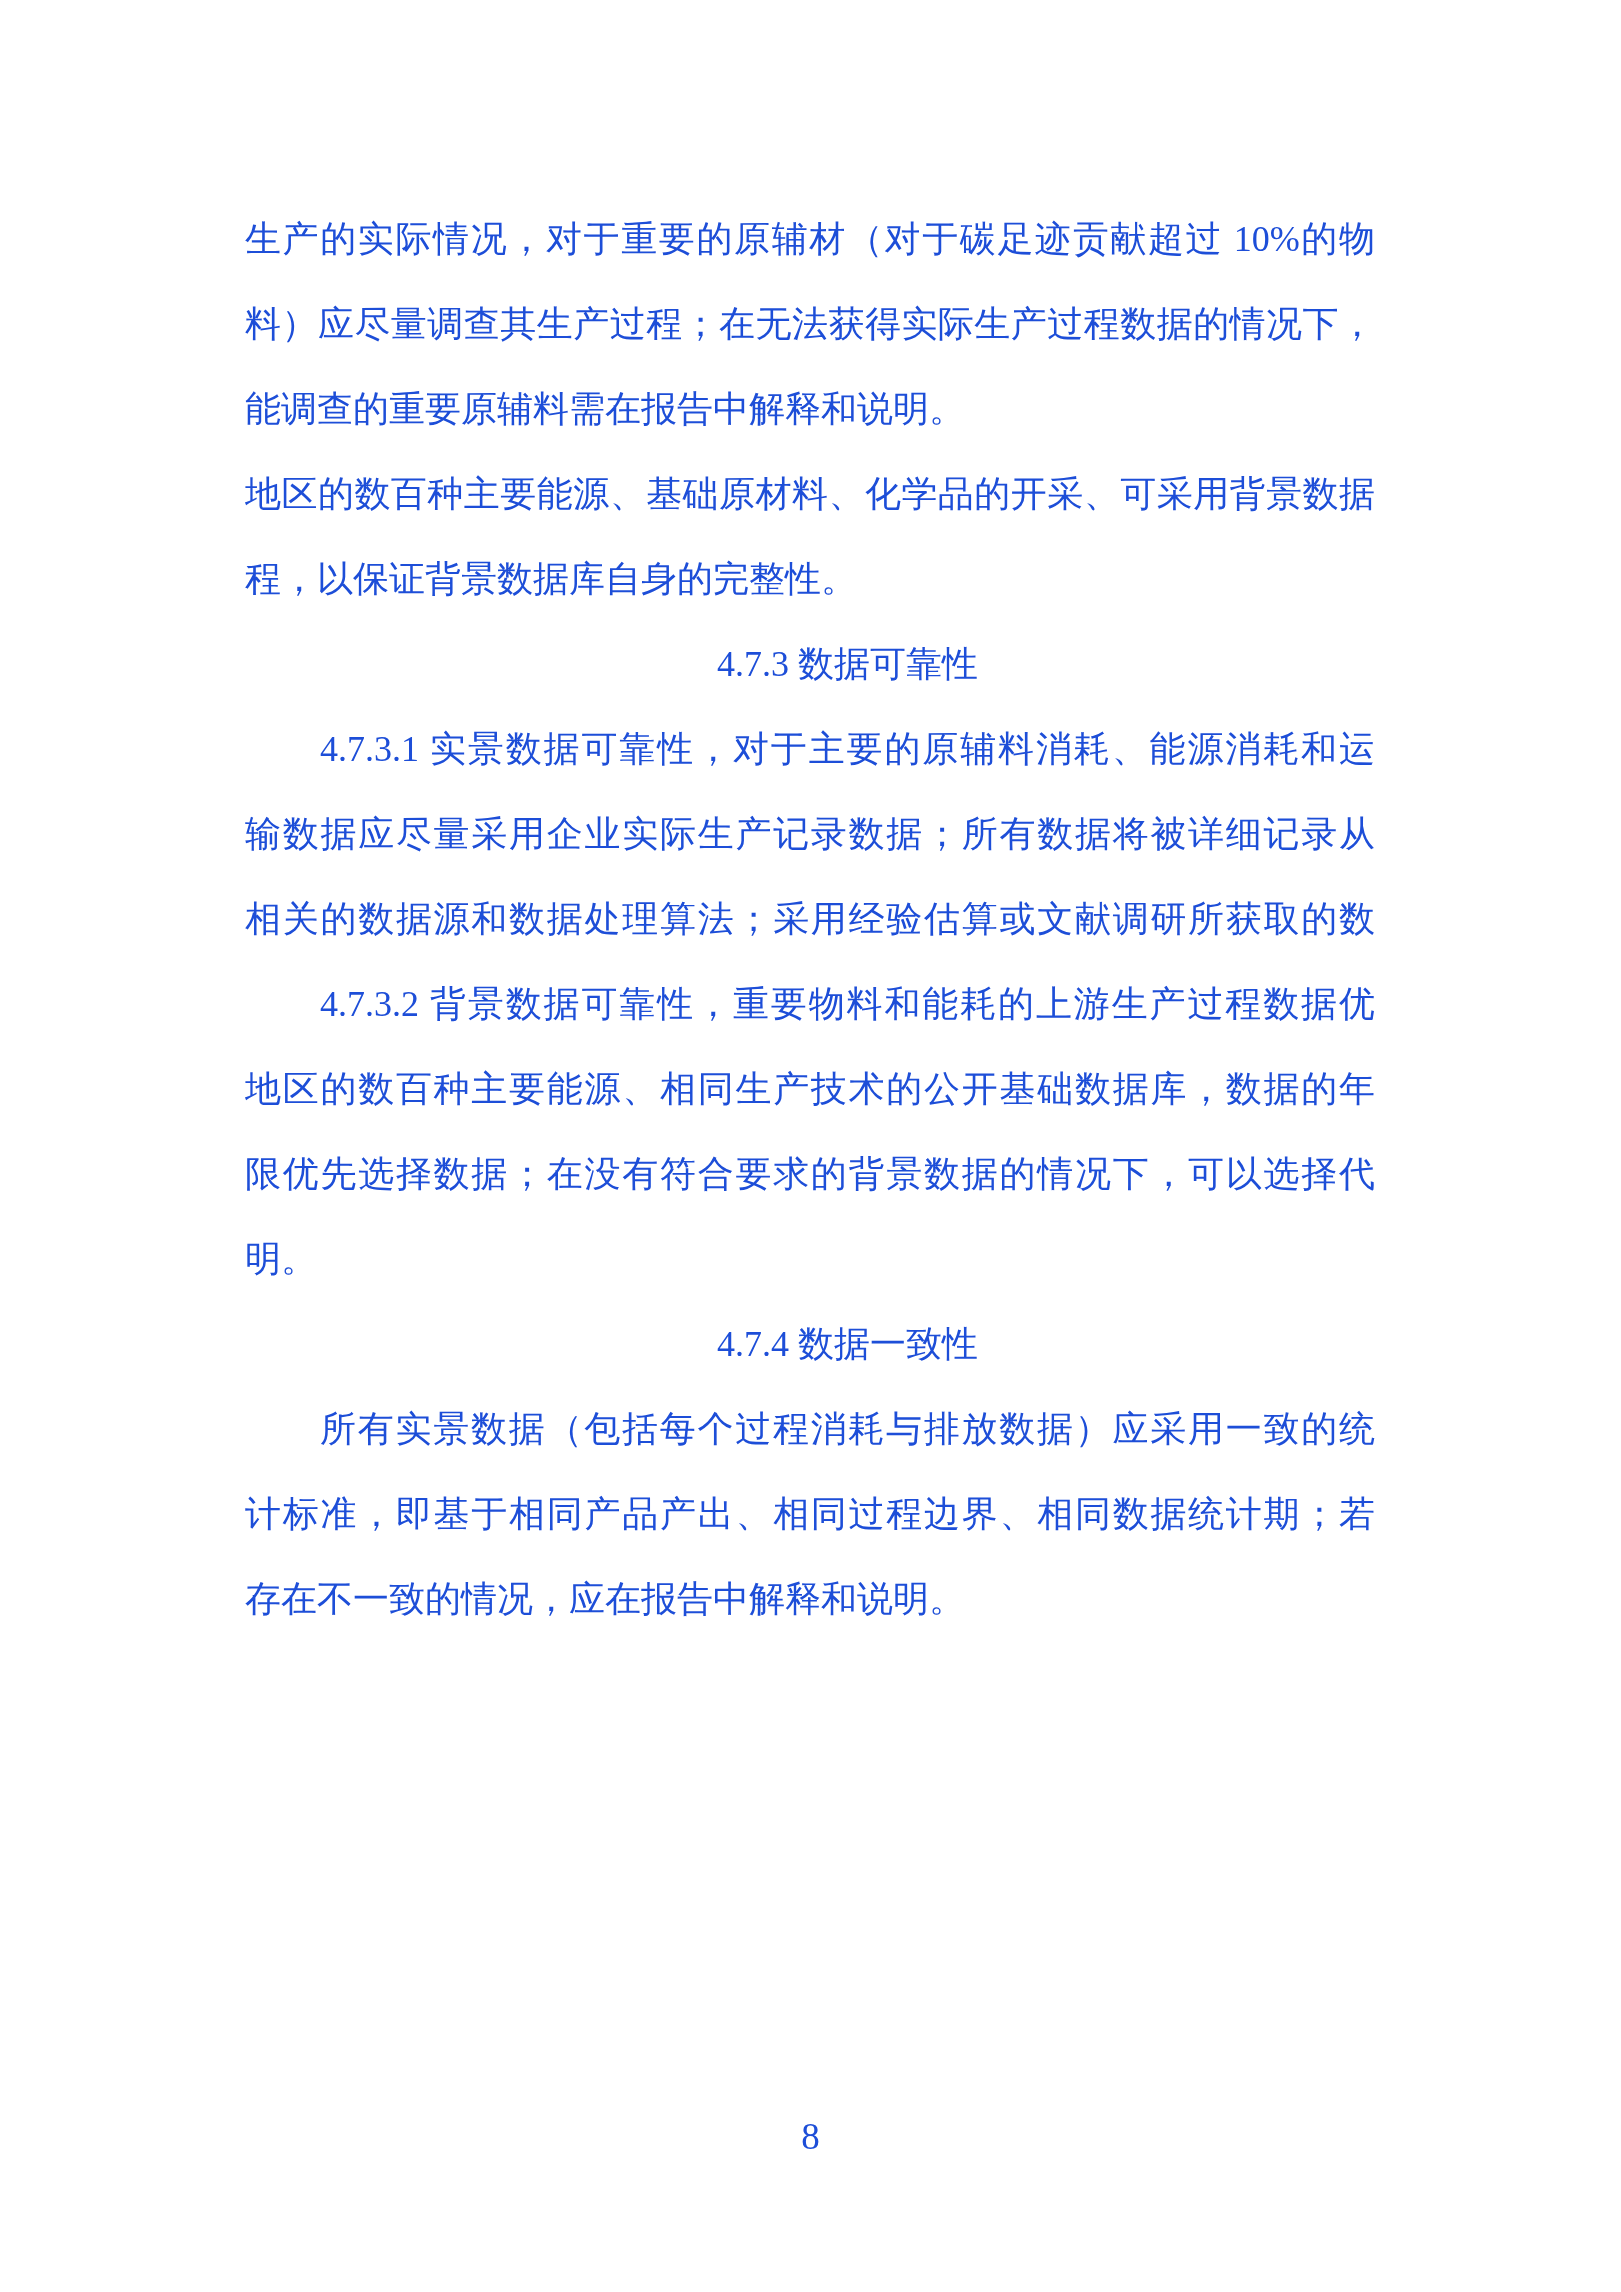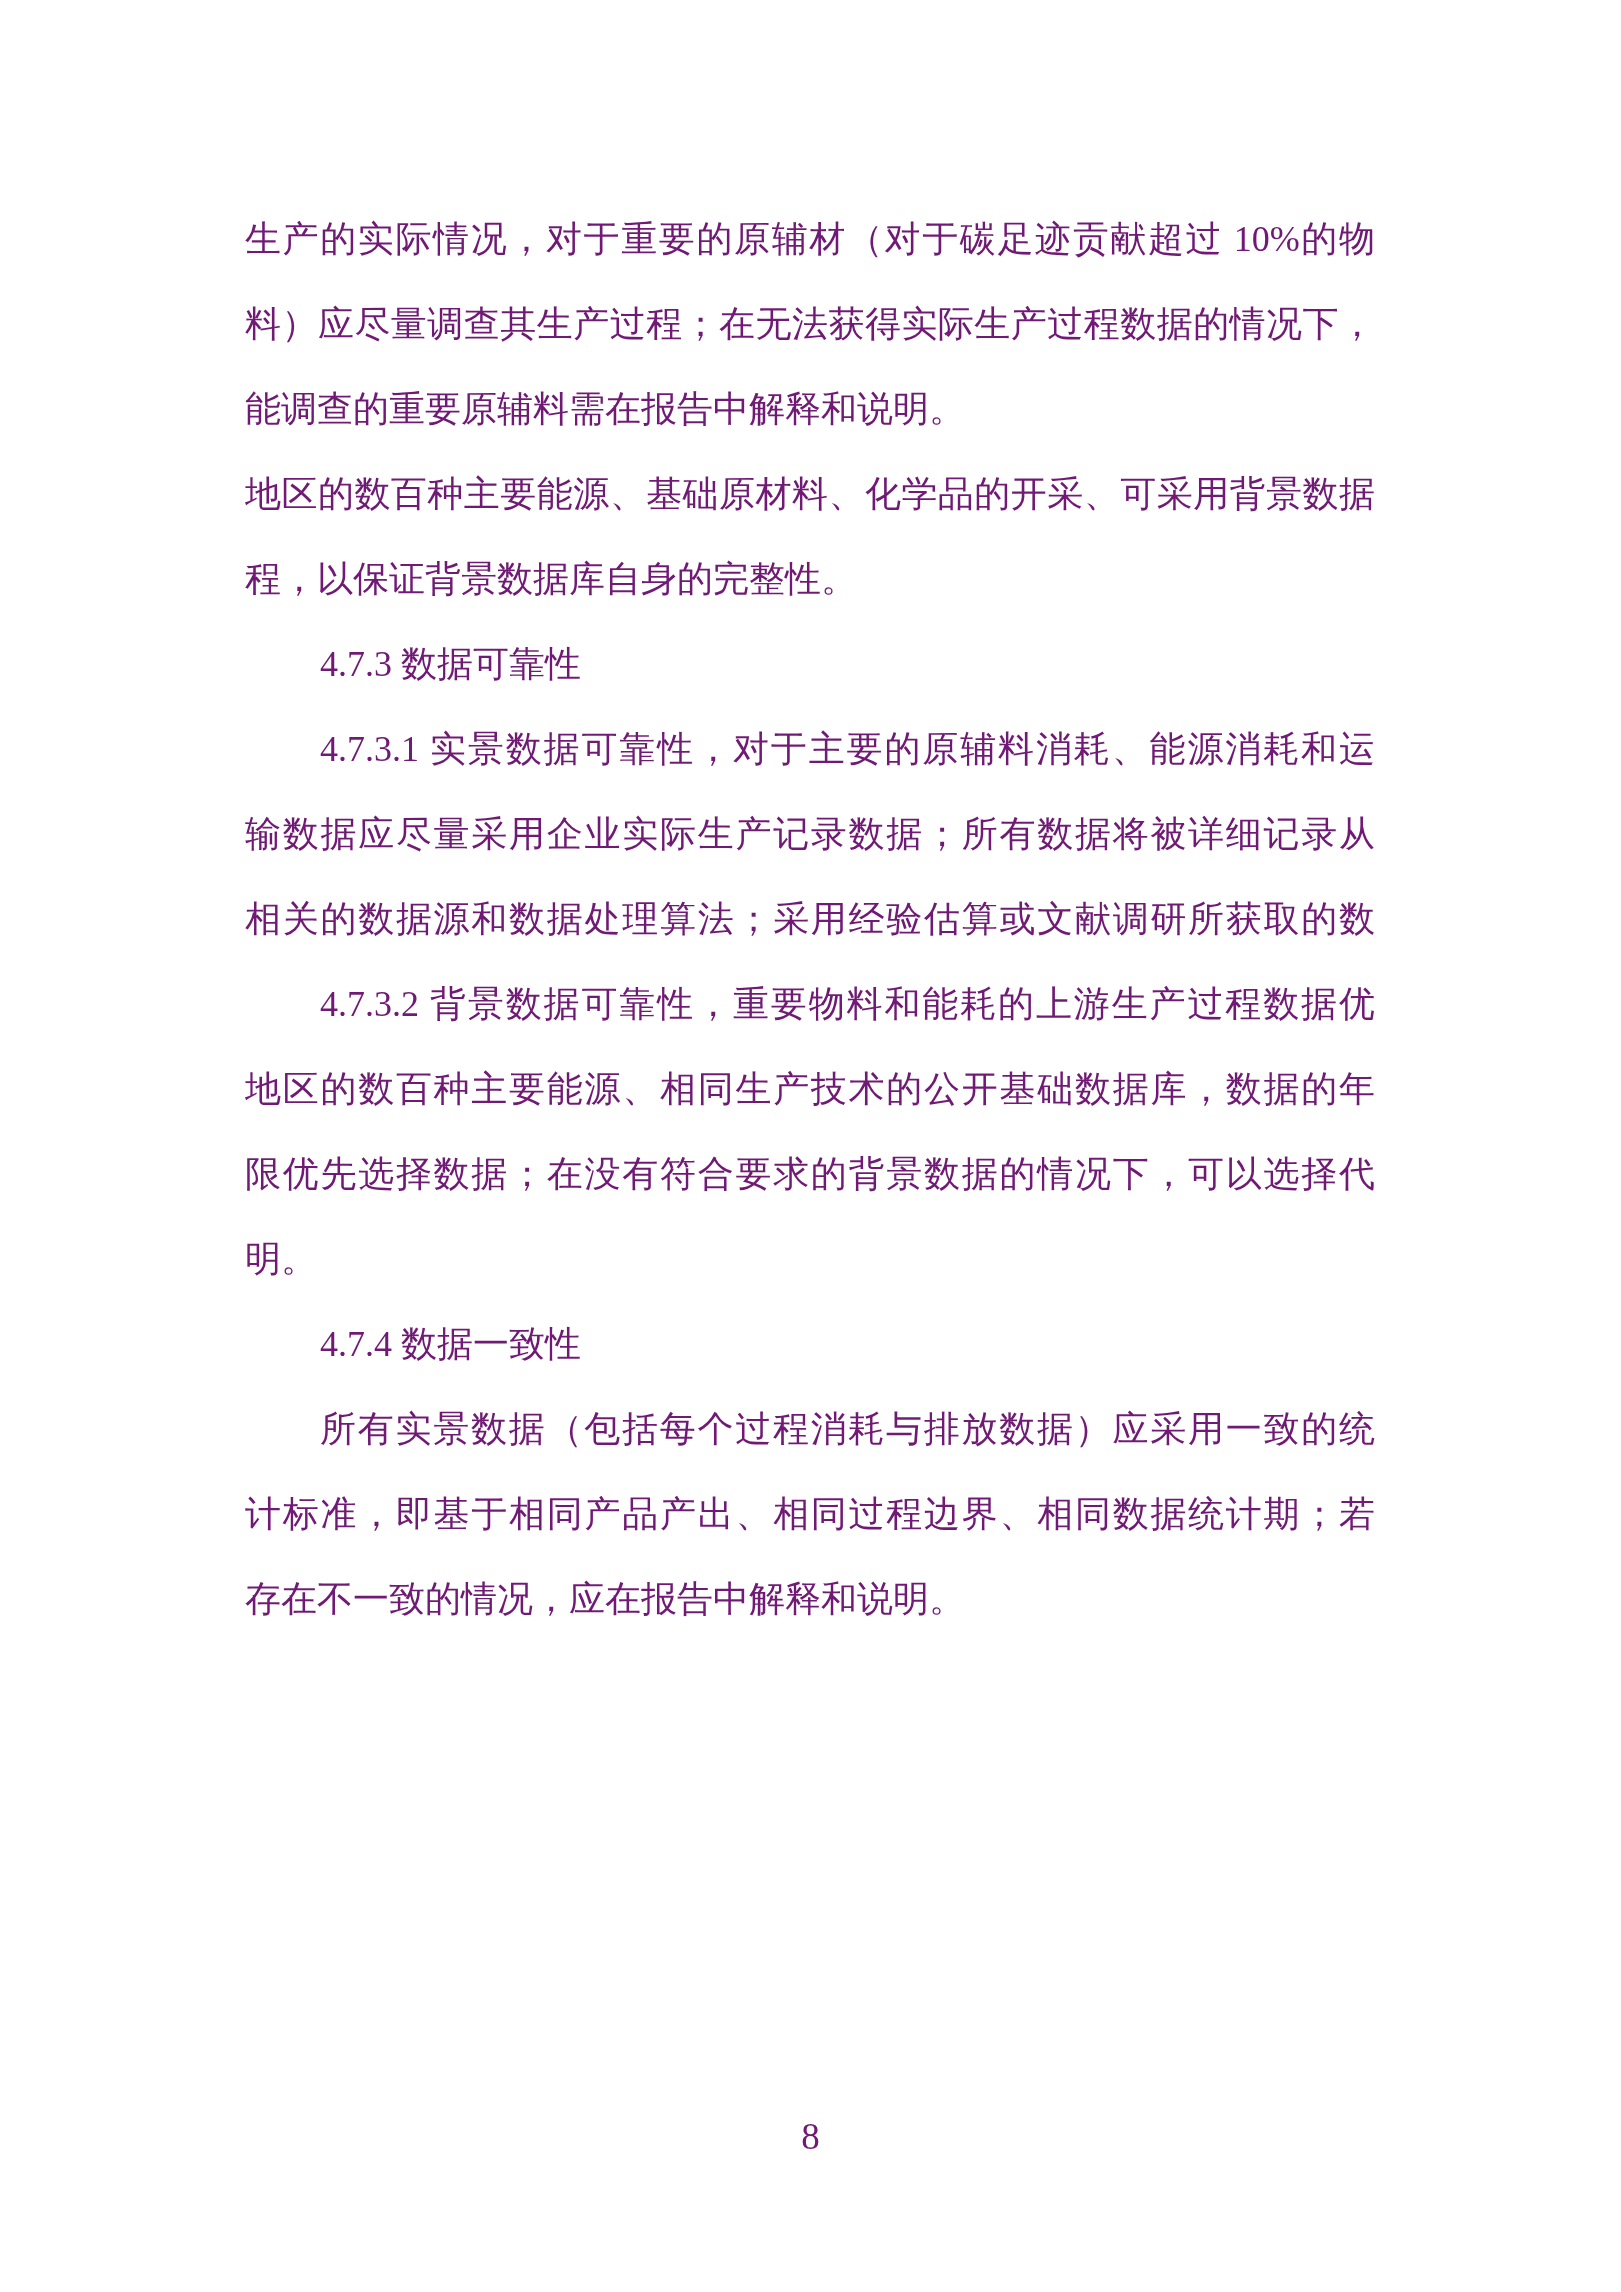--- a/index.html
+++ b/index.html
@@ -8,21 +8,21 @@
     background: #e8e8e8;
   }
   .page {
     position: relative;
     width: 1621px;
     height: 2293px;
     background: #ffffff;
     margin: 0 auto;
     overflow: hidden;
     font-family: "Liberation Serif", "DejaVu Serif", serif;
-    color: #701a75;
+    color: #1d4ed8;
   }
   .text-block {
     position: absolute;
     left: 245px;
     top: 197px;
     width: 1130px;
   }
   .paragraph {
     margin: 0;
     padding: 0;
@@ -33,20 +33,21 @@
     font-size: 36px;
     overflow: hidden;
     text-align: left;
   }
   .line.full {
     text-align: justify;
     text-align-last: justify;
   }
   .line.indent {
     text-indent: 75px;
+    text-align: center;
   }
   .page-footer {
     position: absolute;
     left: 0;
     right: 0;
     top: 2115px;
     height: 43px;
     line-height: 43px;
     text-align: center;
     font-size: 37px;

